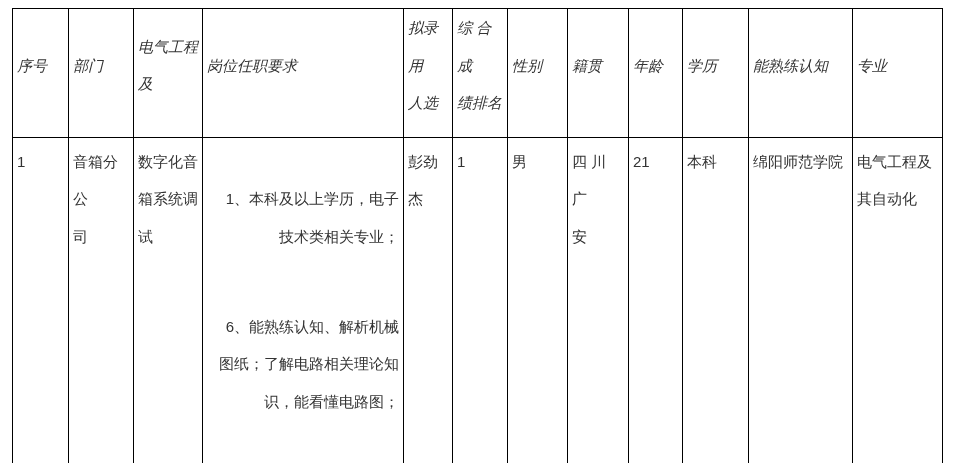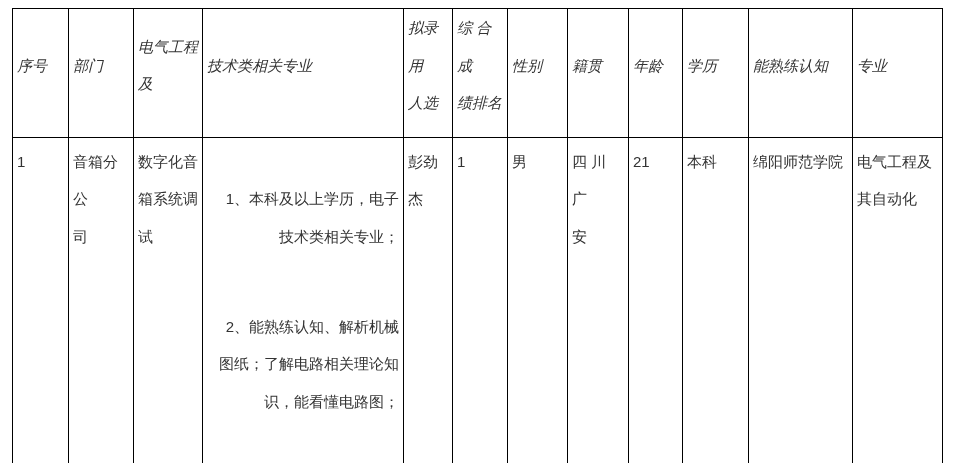--- a/index.html
+++ b/index.html
@@ -70,21 +70,21 @@
       <col style="width:54px">
       <col style="width:66px">
       <col style="width:104px">
       <col style="width:90px">
     </colgroup>
     <thead>
       <tr>
         <th>序号</th>
         <th>部门</th>
         <th>电气工程及</th>
-        <th>技术类相关专业</th>
+        <th>岗位任职要求</th>
         <th>拟录用
 人选</th>
         <th>综 合 成
 绩排名</th>
         <th>性别</th>
         <th>籍贯</th>
         <th>年龄</th>
         <th>学历</th>
         <th>能熟练认知</th>
         <th>专业</th>
@@ -94,21 +94,21 @@
       <tr>
         <td>1</td>
         <td>音箱分公
 司</td>
         <td>数字化音
 箱系统调
 试</td>
         <td>
           <p>1、本科及以上学历，电子
 技术类相关专业；</p>
-          <p>2、能熟练认知、解析机械
+          <p>6、能熟练认知、解析机械
 图纸；了解电路相关理论知
 识，能看懂电路图；</p>
           
         </td>
         <td>彭劲杰</td>
         <td>1</td>
         <td>男</td>
         <td>四 川 广
 安</td>
         <td>21</td>

